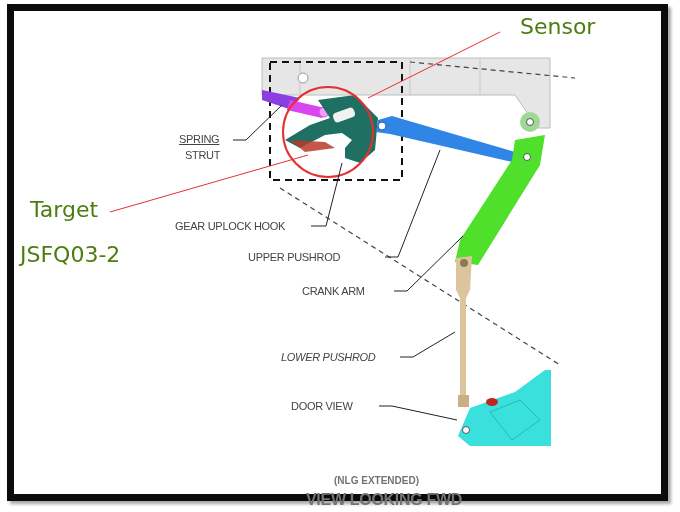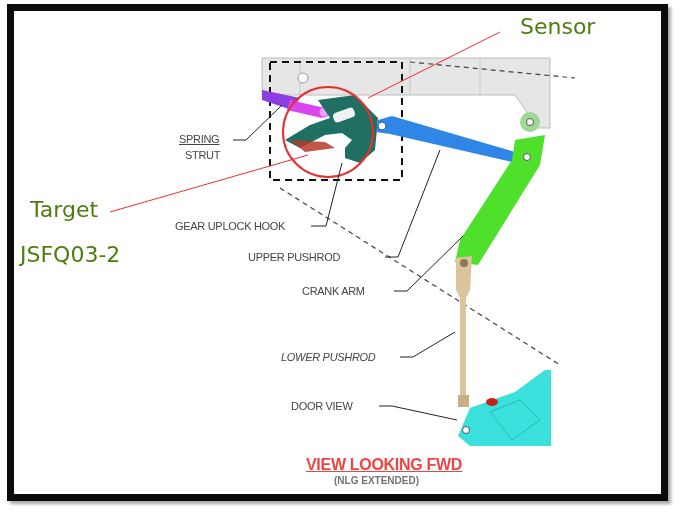--- a/index.html
+++ b/index.html
@@ -1,21 +1,21 @@
 <!DOCTYPE html>
 <html><head>
 <meta charset="utf-8">
 <style>
   html,body{margin:0;padding:0;background:#fff;}
   body{width:680px;height:512px;position:relative;overflow:hidden;font-family:"Liberation Sans",sans-serif;}
   .frame{position:absolute;left:7px;top:4px;width:661px;height:497px;border:7px solid #0b0b0b;background:#fff;box-sizing:border-box;box-shadow:3px 3px 3px rgba(0,0,0,0.35);}
   svg{position:absolute;left:0;top:0;}
   .callout-lg{position:absolute;font-family:"DejaVu Sans",sans-serif;color:#4d7c0f;font-size:22px;white-space:nowrap;}
   .lbl{position:absolute;font-size:11px;color:#444;letter-spacing:-0.3px;white-space:nowrap;}
-  .title{position:absolute;font-weight:bold;font-size:16px;color:#ef4444;text-decoration:underline;white-space:nowrap;letter-spacing:-0.3px;}
+  .title{position:absolute;font-weight:bold;font-size:16px;color:#737373;white-space:nowrap;letter-spacing:-0.3px;margin-top:35px;}
   .subtitle{position:absolute;font-size:10px;color:#737373;white-space:nowrap;font-weight:bold;}
 </style>
 </head>
 <body>
 
 <div class="frame"></div>
 
 <svg width="680" height="512" viewBox="0 0 680 512">
 
   <g>

